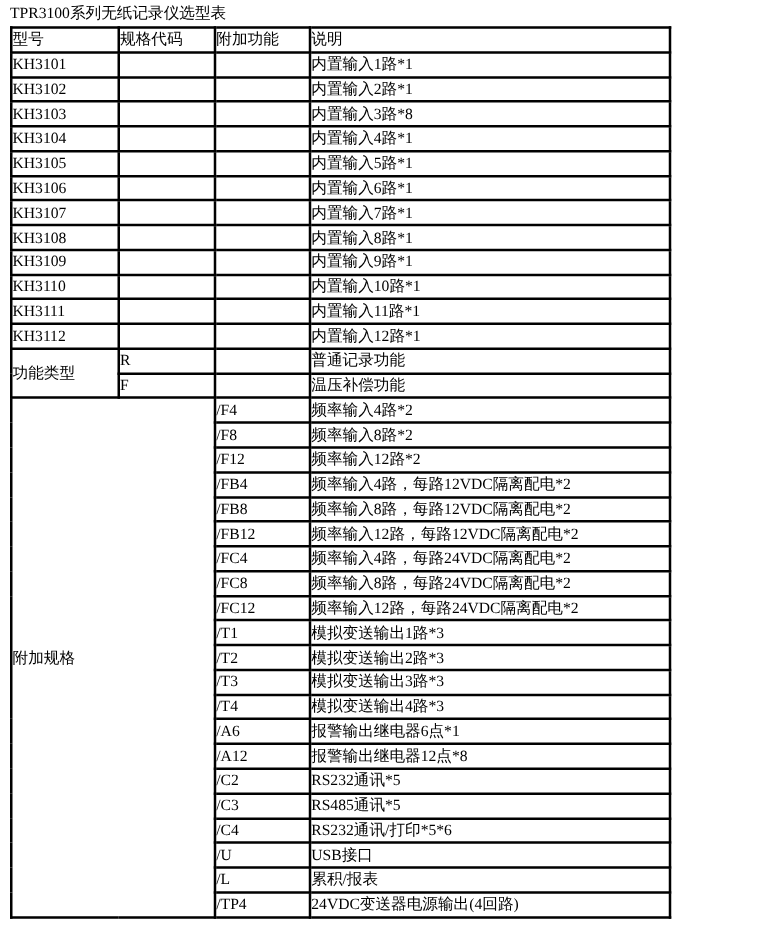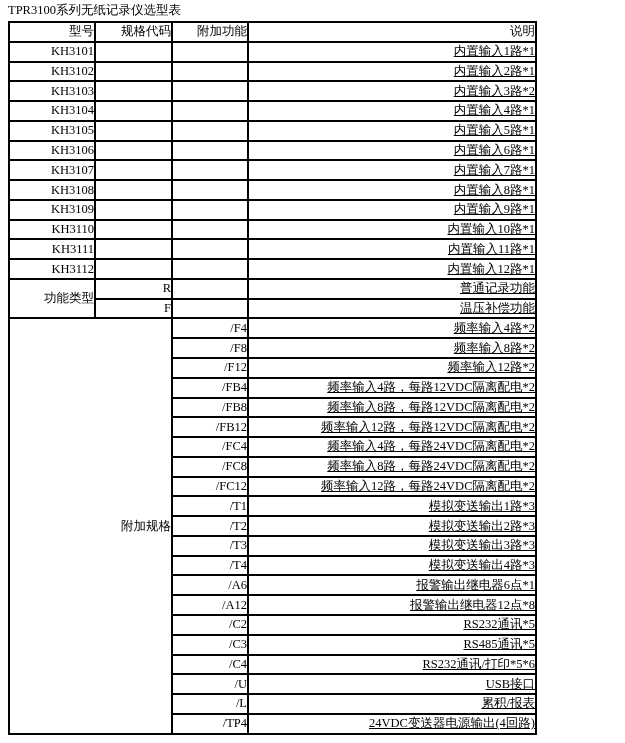--- a/index.html
+++ b/index.html
@@ -32,22 +32,22 @@
   table.sel td {
     border: 2px solid #000000;
     font-size: 12.5px;
     font-weight: normal;
     padding: 0;
     overflow: hidden;
     white-space: nowrap;
     vertical-align: middle;
     background: #ffffff;
   }
-  .c { text-align: right; }
-  .d { text-align: right; padding-left: 1px; text-decoration: underline; }
+  .c { text-align: left; }
+  .d { text-align: left; padding-left: 1px; }
 </style>
 </head>
 <body>
 
 <div class="page">
   <div class="title">TPR3100系列无纸记录仪选型表</div>
 
   <table class="sel">
     <colgroup>
       <col style="width:86px">
@@ -73,21 +73,21 @@
     <tr>
       <td class="c">KH3102</td>
       <td></td>
       <td></td>
       <td class="d">内置输入2路*1</td>
     </tr>
     <tr>
       <td class="c">KH3103</td>
       <td></td>
       <td></td>
-      <td class="d">内置输入3路*2</td>
+      <td class="d">内置输入3路*8</td>
     </tr>
     <tr>
       <td class="c">KH3104</td>
       <td></td>
       <td></td>
       <td class="d">内置输入4路*1</td>
     </tr>
     <tr>
       <td class="c">KH3105</td>
       <td></td>

